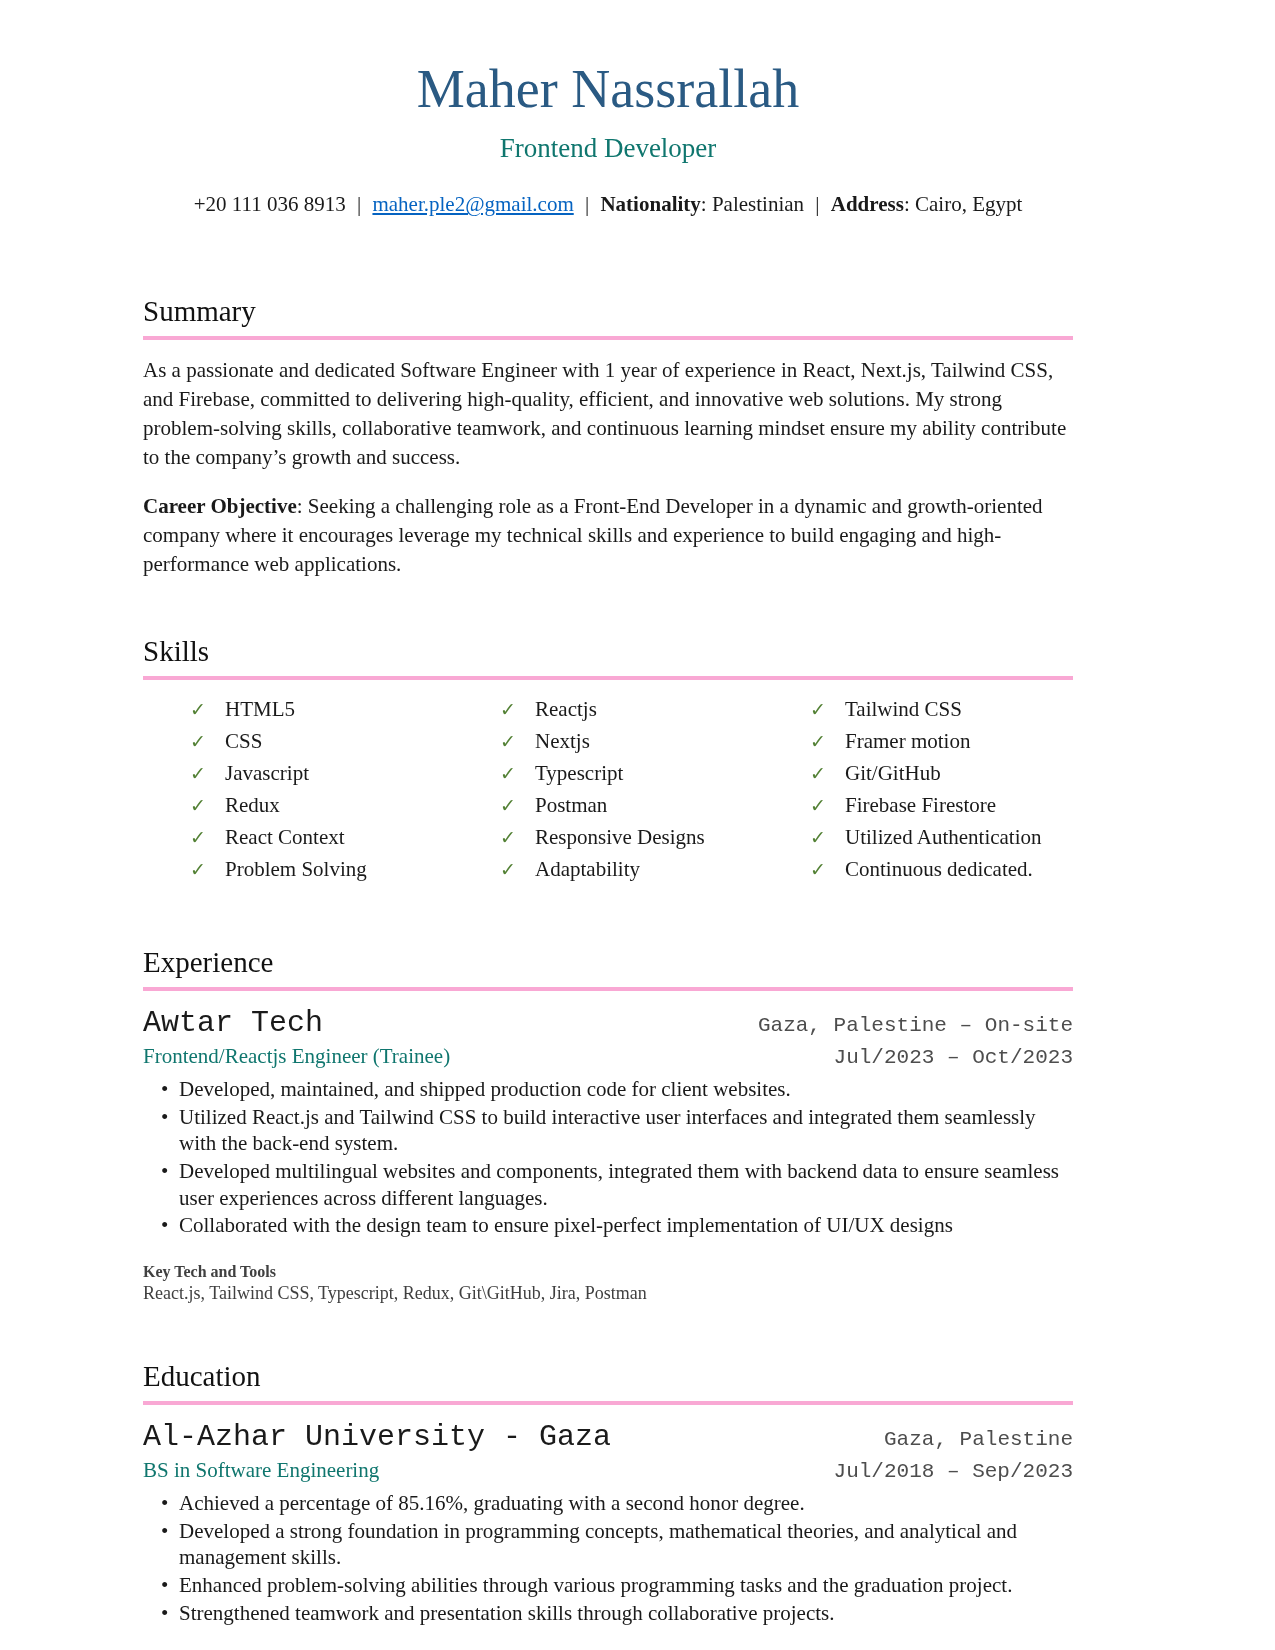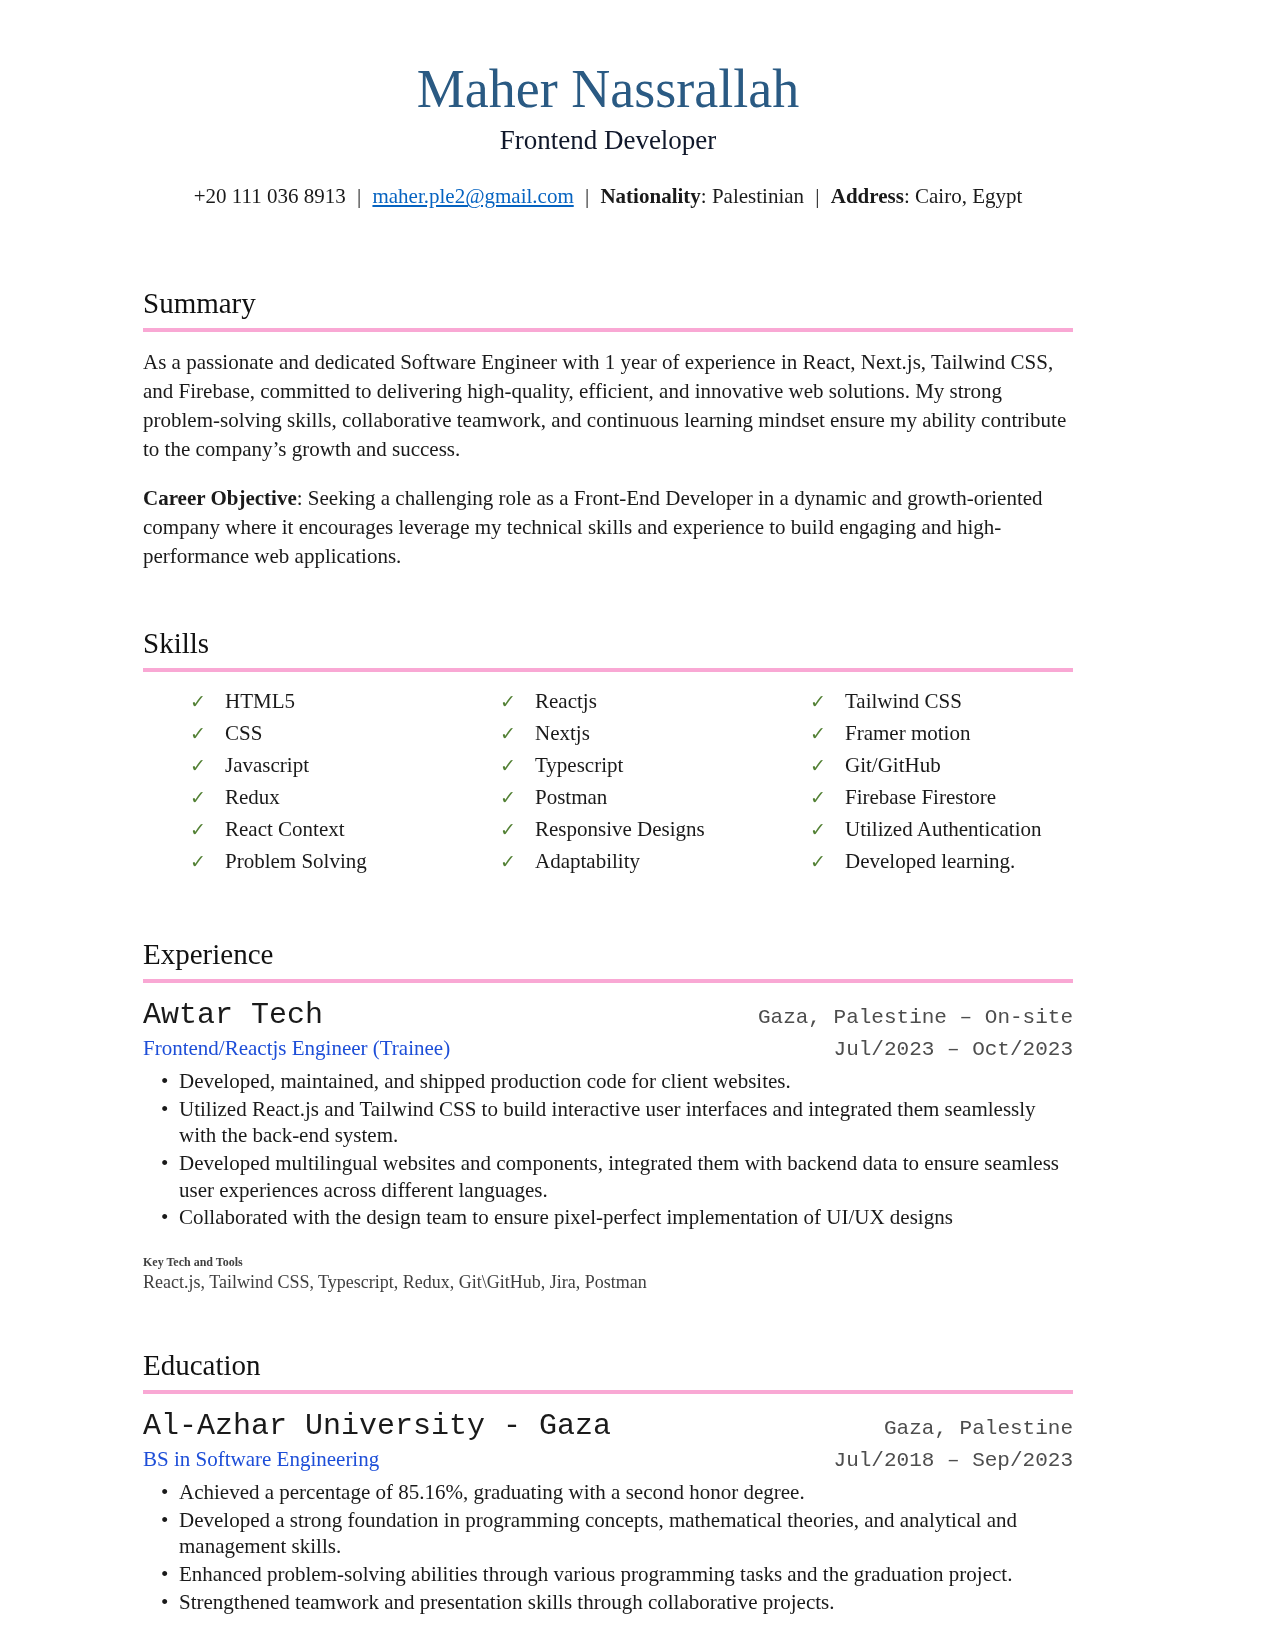--- a/index.html
+++ b/index.html
@@ -19,22 +19,22 @@
   
   .doc-header { text-align: center; }
   .doc-name {
     font-size: 54px;
     font-weight: 400;
     color: #2a5a83;
     line-height: 1.15;
   }
   .doc-role {
     font-size: 27px;
-    color: #0f172a;
-    margin-top: 4px;
+    color: #0f766e;
+    margin-top: 12px;
     line-height: 1.2;
   }
   .contact-block { margin-top: 24px; font-size: 21px; line-height: 1.55; color: #1a1a1a; }
   .contact-line { white-space: nowrap; }
   .contact-line b { font-weight: 700; text-align: right; }
   .sep { margin: 0 6px; }
   a.link { text-decoration: underline; cursor: pointer; }
   a.link.bright { color: #0563c1; }
   a.link.muted { color: #2e74b5; }
   
@@ -74,38 +74,38 @@
   }
   
   .entry { margin-top: 14px; }
   .entry-row {
     display: flex;
     justify-content: space-between;
     align-items: baseline;
   }
   .entry-title { font-size: 30px; color: #1a1a1a; line-height: 1.25; font-family: Liberation Mono, monospace; }
   .entry-loc, .entry-dates { font-size: 21px; color: #4d4d4d; font-family: Liberation Mono, monospace; }
-  .entry-sub { font-size: 21px; color: #1d4ed8; line-height: 1.3; }
+  .entry-sub { font-size: 21px; color: #0f766e; line-height: 1.3; }
   ul.bullets { list-style: none; margin-top: 6px; }
   ul.bullets li {
     position: relative;
     padding-left: 36px;
     font-size: 21px;
     line-height: 1.27;
     margin-bottom: 1px;
   }
   ul.bullets li::before {
     content: "\2022";
     position: absolute;
     left; 18px;
     left: 18px;
     font-size: 21px;
   }
   .keytech { margin-top: 24px; }
-  .keytech-label { font-size: 12px; font-weight: 700; color: #404040; }
+  .keytech-label { font-size: 16px; font-weight: 700; color: #404040; }
   .keytech-list { font-size: 18px; color: #404040; margin-top: 2px; }
 </style>
 </head>
 <body>
 
 <div class="page">
 
   <header class="doc-header">
     <h1 class="doc-name">Maher Nassrallah</h1>
     <div class="doc-role">Frontend Developer</div>
@@ -204,21 +204,21 @@
         <li class="skill">
             <span class="check">✓</span>
             <span>Firebase Firestore</span>
           </li>
         <li class="skill">
             <span class="check">✓</span>
             <span>Utilized Authentication</span>
           </li>
         <li class="skill">
             <span class="check">✓</span>
-            <span>Developed learning.</span>
+            <span>Continuous dedicated.</span>
           </li>
       </ul>
     </div>
   </section>
 
   <section class="section">
     <h2 class="section-heading">Experience</h2>
     <div class="entry">
       <div class="entry-row">
         <span class="entry-title">Awtar Tech</span>

